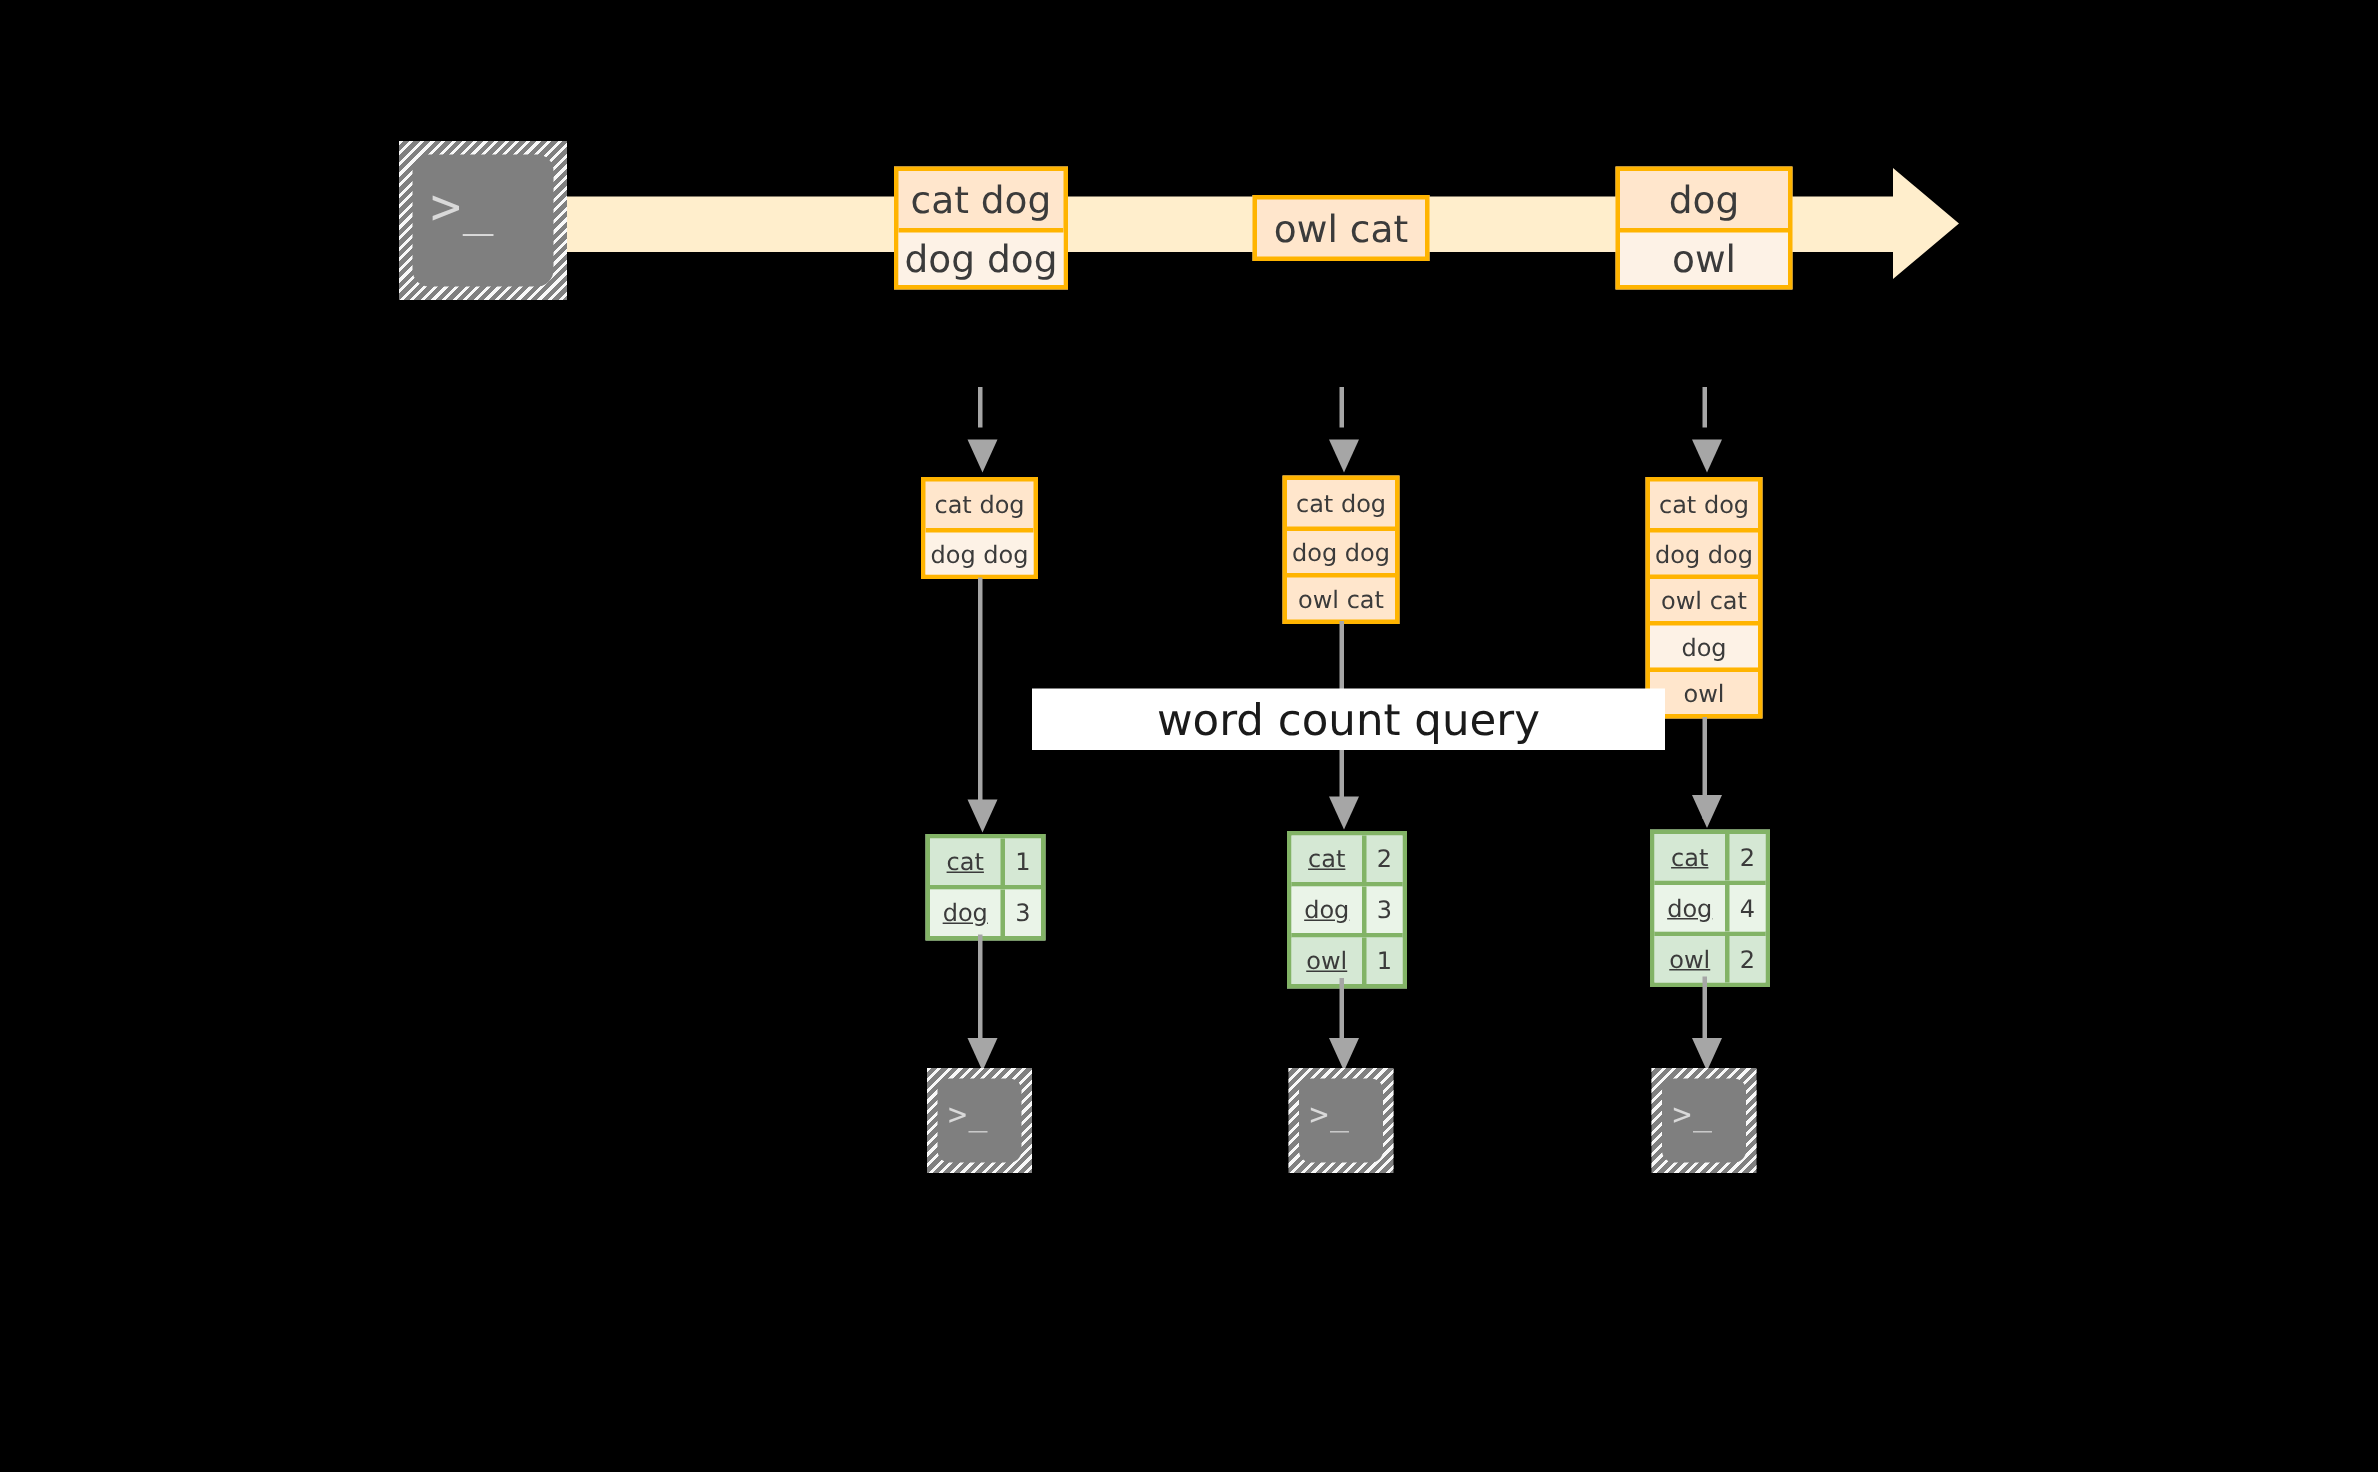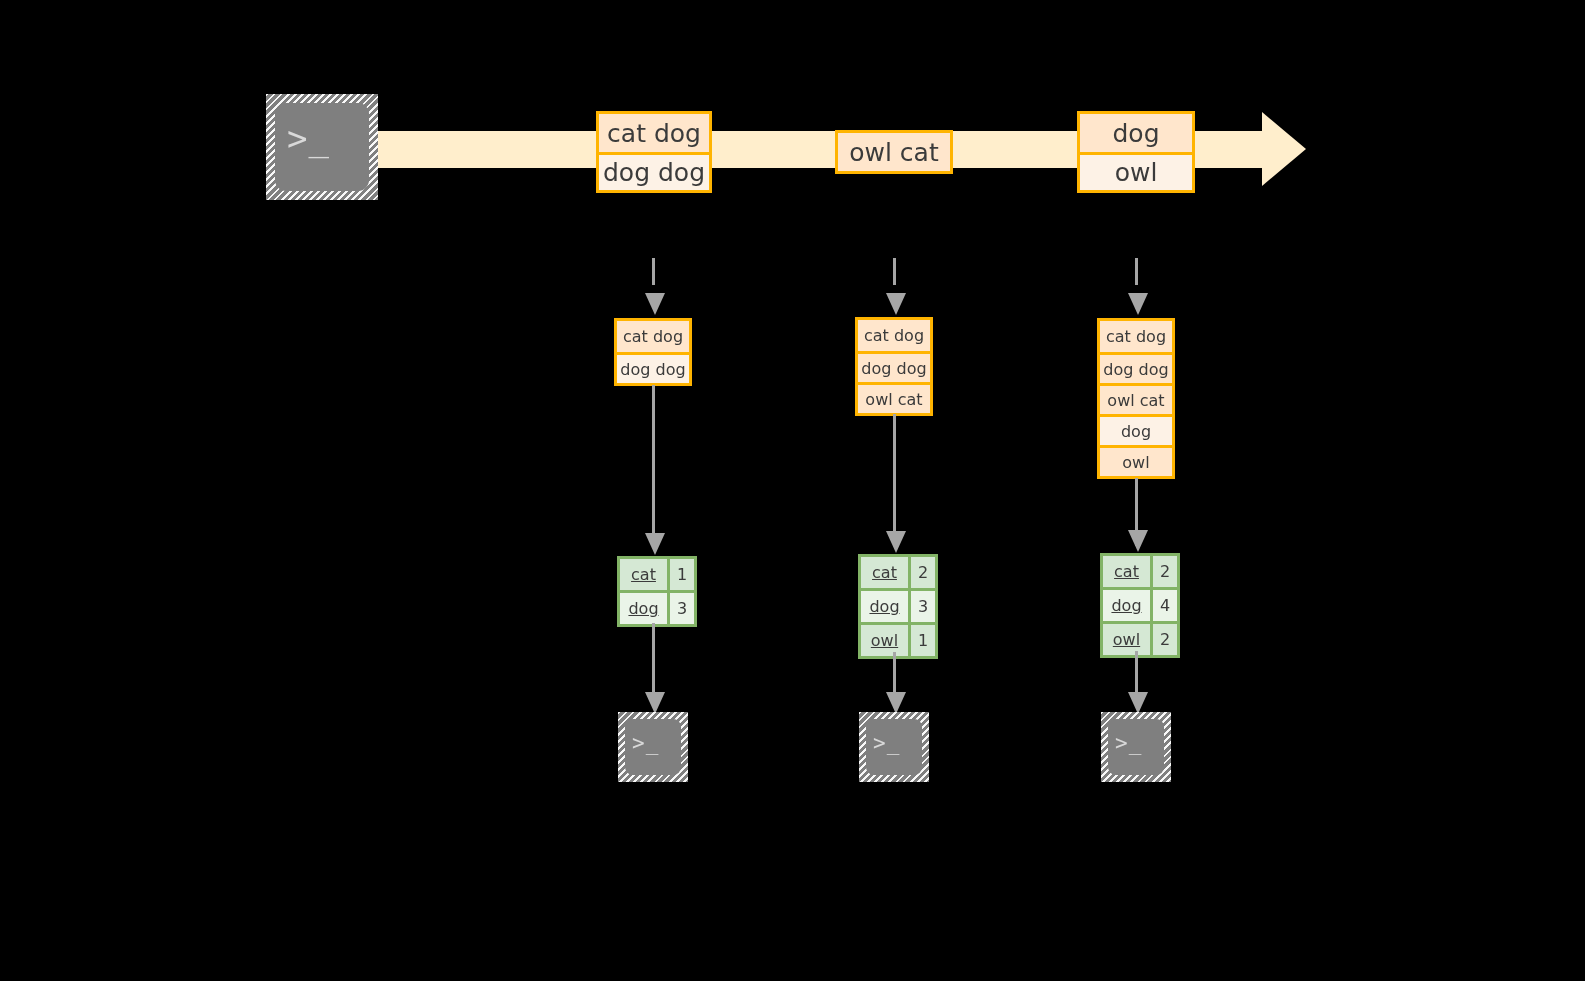--- a/index.html
+++ b/index.html
@@ -293,14 +293,17 @@
 
   <div class="conn-line" style="left:1135px; top:651px; height:51px;"></div>
   <div class="conn-head" style="left:1128px; top:692px;"></div>
 
   <div class="terminal small" style="left:1101px; top:712px;">
     <div class="terminal-inner">
       <div class="terminal-glyph">&gt;_</div>
     </div>
   </div>
 
+  <div class="query-band">
+    <span>word count query</span>
+  </div>
 
 </div>
 
 </body></html>

